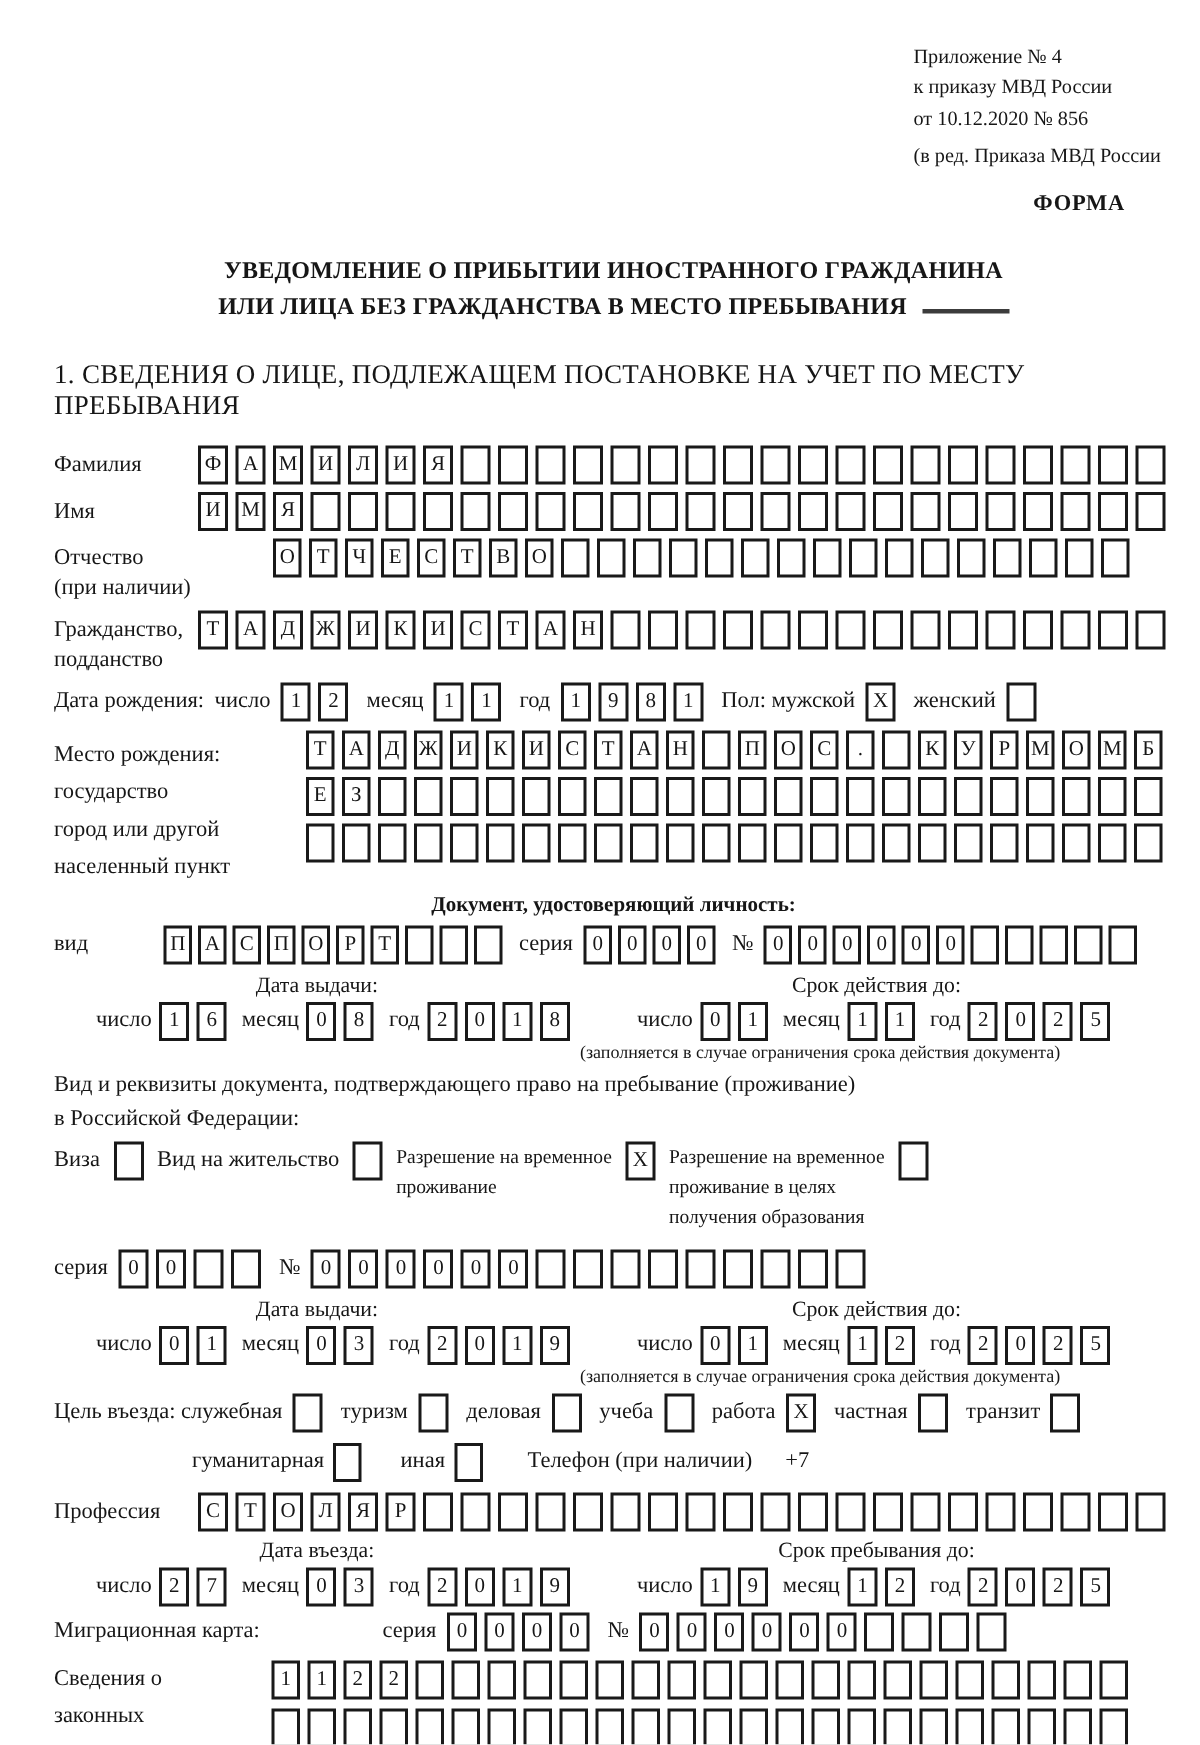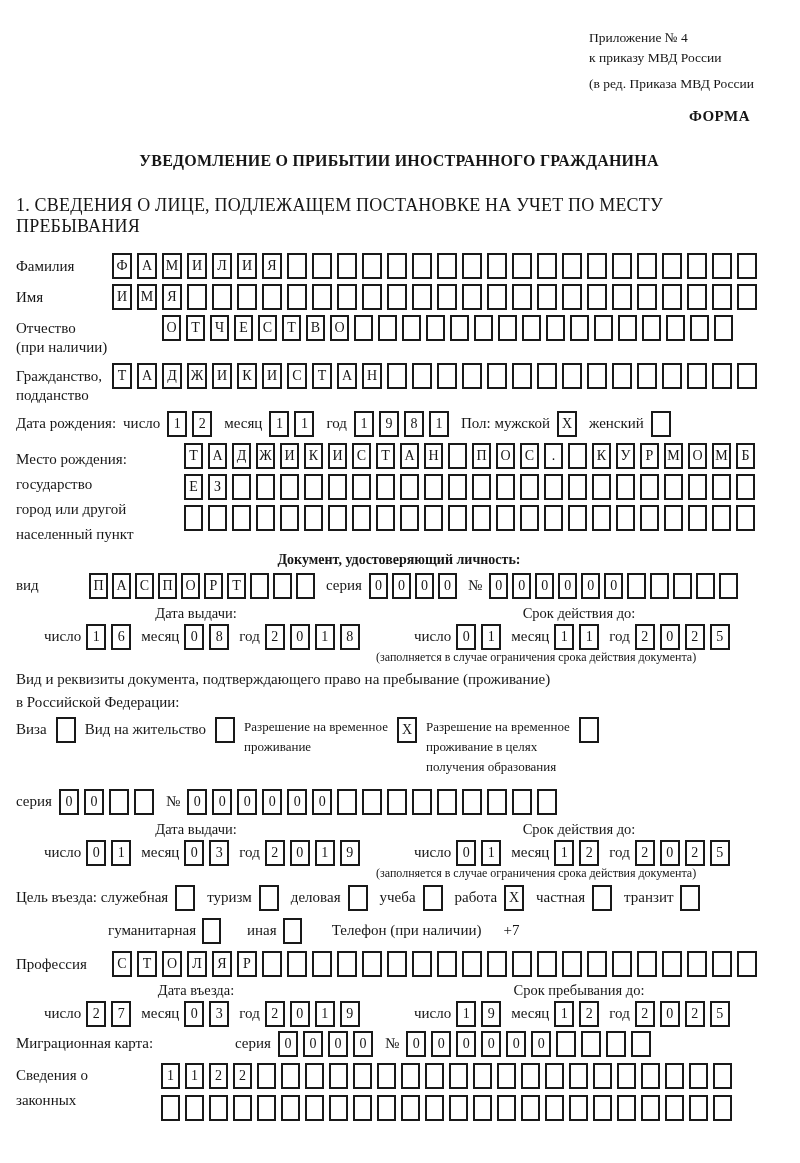--- a/index.html
+++ b/index.html
@@ -1,18 +1,18 @@
 <!DOCTYPE html>
 <html><head>
 <meta charset="utf-8">
 <style>
   * { margin:0; padding:0; box-sizing:border-box; }
   html,body { background:#ffffff; }
   body { width:800px; font-family:"Liberation Serif", serif; color:#161616; }
-  .page { position:relative; width:792px; height:1163px; padding:28px 10px 0 16px; overflow:hidden; background:#fff; }
+  .page { position:relative; width:792px; height:1163px; padding:28px 10px 0 36px; overflow:hidden; background:#fff; }
 
   
   .appendix { width:192px; margin-left:573px; font-size:13.5px; line-height:1.5; }
   .appendix .gap { height:5px; }
   .forma { text-align:right; padding-right:32px; margin-top:14px; font-weight:bold; font-size:15px; letter-spacing:0.5px; }
 
   .title { margin-top:24px; text-align:center; font-weight:bold; font-size:16px; line-height:1.5; letter-spacing:0.2px; }
   .blank-line { display:inline-block; width:58px; border-bottom:3px solid #3c3c3c; margin-left:10px; }
 
   .section-heading { margin-top:22px; margin-bottom:16px; font-weight:normal; font-size:18px; letter-spacing:0.2px; }
@@ -63,27 +63,29 @@
   .g-rows > .cells { margin-bottom:6px; }
 </style>
 </head>
 <body>
 
 <div class="page">
 
   <div class="appendix">
     <div>Приложение № 4</div>
     <div>к приказу МВД России</div>
+    <div>от 10.12.2020 № 856</div>
     <div class="gap"></div>
     <div>(в ред. Приказа МВД России</div>
   </div>
   <div class="forma">ФОРМА</div>
 
   <div class="title">
     <div>УВЕДОМЛЕНИЕ О ПРИБЫТИИ ИНОСТРАННОГО ГРАЖДАНИНА</div>
+    <div><span>ИЛИ ЛИЦА БЕЗ ГРАЖДАНСТВА В МЕСТО ПРЕБЫВАНИЯ</span><span class="blank-line"></span></div>
   </div>
 
   <div class="section-heading">1. СВЕДЕНИЯ О ЛИЦЕ, ПОДЛЕЖАЩЕМ ПОСТАНОВКЕ НА УЧЕТ ПО МЕСТУ ПРЕБЫВАНИЯ</div>
 
   <div class="frow">
     <div class="flabel lw1">Фамилия</div>
     <div class="cells"><span class="cell">Ф</span><span class="cell">А</span><span class="cell">М</span><span class="cell">И</span><span class="cell">Л</span><span class="cell">И</span><span class="cell">Я</span><span class="cell"></span><span class="cell"></span><span class="cell"></span><span class="cell"></span><span class="cell"></span><span class="cell"></span><span class="cell"></span><span class="cell"></span><span class="cell"></span><span class="cell"></span><span class="cell"></span><span class="cell"></span><span class="cell"></span><span class="cell"></span><span class="cell"></span><span class="cell"></span><span class="cell"></span><span class="cell"></span><span class="cell"></span></div>
   </div>
 
   <div class="frow">

